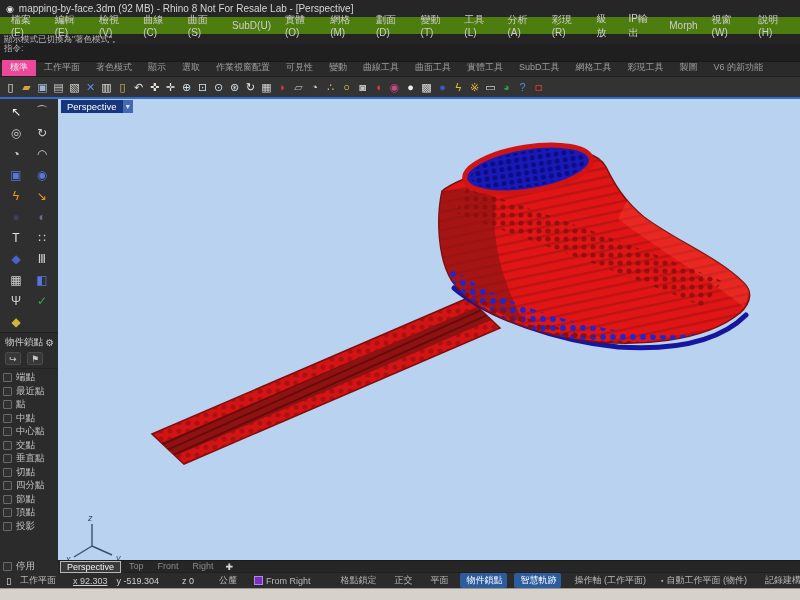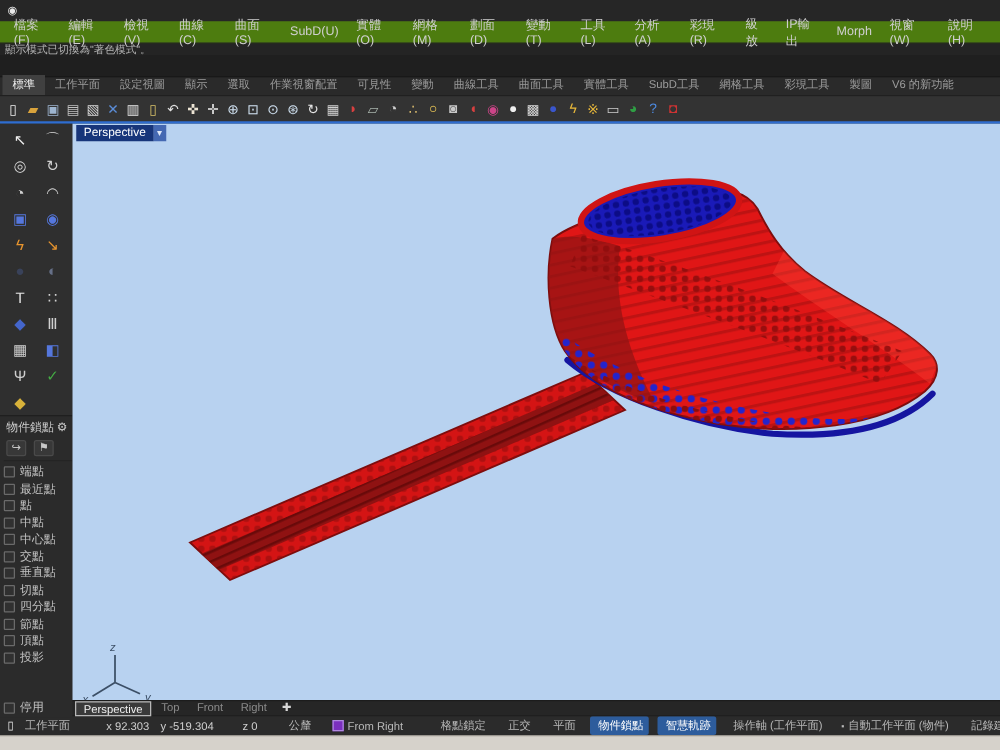--- a/index.html
+++ b/index.html
@@ -11,21 +11,21 @@
   }
   .titlebar { height:17px; background:#262626; display:flex; align-items:center; gap:5px; padding:0 6px; color:#d6d6d6; font-size:10px; }
   .rhino-logo { color:#e8e8e8; font-size:9px; }
   .menubar { height:18px; background:#4d7c0f; display:flex; align-items:center; padding:0 4px; border-bottom:1px solid #222; }
   .menubar span { padding:2px 7px; color:#cfcfcf; cursor:default; }
   .cmdarea { height:27px; background:#1f1f1f; border-bottom:1px solid #171717; }
   .cmdline { height:9px; line-height:9px; padding:0 4px; color:#b5b5b5; font-size:8.5px; white-space:nowrap; overflow:hidden; }
   .cmdline:nth-child(1){ background:#242424; }
   .tabsrow { height:15px; background:#2a2a2a; display:flex; align-items:flex-end; padding-left:2px; border-bottom:1px solid #202020; }
   .ttab { padding:1px 8px 2px; font-size:9px; color:#9c9c9c; cursor:default; }
-  .ttab.active { background:#404040; color:#f0f0f0;margin-top:48px; }
+  .ttab.active { background:#ec4899; color:#f0f0f0;margin-top:48px; }
   .iconsrow { height:20px; background:#333333; display:flex; align-items:center; padding-left:3px; gap:1px; }
   .ticon { width:15px; height:16px; display:inline-flex; align-items:center; justify-content:center; font-size:11px; cursor:default; border-radius:2px; }
   .main { height:463px; display:flex; border-top:2px solid #2f6dd0; }
   .sidebar { width:58px; background:#2f2f2f; display:flex; flex-direction:column; }
   .tools { height:233px; display:grid; grid-template-columns:26px 26px; grid-auto-rows:21px; justify-content:center; align-content:start; padding-top:2px; }
   .sicon { display:flex; align-items:center; justify-content:center; font-size:12px; cursor:default; border-radius:2px; }
   .osnap { flex:1; background:#2b2b2b; border-top:1px solid #1f1f1f; padding:2px 0 0 3px; }
   .osnap-head { display:flex; justify-content:space-between; align-items:center; padding:1px 4px 2px 2px; color:#cccccc; font-size:9.5px; }
   .osnap-btns { display:flex; gap:6px; padding:1px 2px 3px; border-bottom:1px solid #242424; margin-bottom:2px; }
   .osnap-btns span { width:16px; height:13px; display:inline-flex; align-items:center; justify-content:center; background:#383838; border:1px solid #4a4a4a; border-radius:2px; font-size:9px; color:#c8c8c8; }
@@ -48,20 +48,21 @@
   .tg { padding:1px 4px; border-radius:2px; color:#b8b8b8; }
   .tg.s-blue { background:#2d5c9c; color:#ffffff; }
   .tg .pre { margin-right:3px; font-size:7px; }
   .footer { height:12px; background:#d6d2cb; border-top:1px solid #9a968f; }
 </style>
 </head>
 <body>
 
 <div class="titlebar">
   <span class="rhino-logo">◉</span>
+  <span>mapping-by-face.3dm (92 MB) - Rhino 8 Not For Resale Lab - [Perspective]</span>
 </div>
 
 <div class="menubar">
 
 <span>檔案(F)</span>
     <span>編輯(E)</span>
     <span>檢視(V)</span>
     <span>曲線(C)</span>
     <span>曲面(S)</span>
     <span>SubD(U)</span>
@@ -75,27 +76,28 @@
     <span>級放</span>
     <span>IP輸出</span>
     <span>Morph</span>
     <span>視窗(W)</span>
     <span>說明(H)</span>
   </div>
 
 <div class="cmdarea">
 
     <div class="cmdline">顯示模式已切換為"著色模式"。</div>
+    <div class="cmdline">指令:</div>
   </div>
 
 <div class="tabsrow">
 
 <span class="ttab active">標準</span>
     <span class="ttab">工作平面</span>
-    <span class="ttab">設定視圖</span>
+    <span class="ttab">著色模式</span>
     <span class="ttab">顯示</span>
     <span class="ttab">選取</span>
     <span class="ttab">作業視窗配置</span>
     <span class="ttab">可見性</span>
     <span class="ttab">變動</span>
     <span class="ttab">曲線工具</span>
     <span class="ttab">曲面工具</span>
     <span class="ttab">實體工具</span>
     <span class="ttab">SubD工具</span>
     <span class="ttab">網格工具</span>
@@ -306,21 +308,21 @@
       <span class="vptab">Top</span>
       <span class="vptab">Front</span>
       <span class="vptab">Right</span>
     </span>
   <span class="vptab-add">✚</span>
 </div>
 
 <div class="status">
   <span class="doc-ic">▯</span>
   <span>工作平面</span>
-  <span class="coord" style="margin-left:20px;">x 92.303</span>
+  <span class="coord" style="margin-left:8px;text-decoration:underline;">x 92.303</span>
   <span class="coord">y -519.304</span>
   <span class="coord" style="margin-left:14px;">z 0</span>
   <span style="margin-left:16px;">公釐</span>
   <span style="margin-left:8px;">
     <span class="swatch" style="background: rgb(123, 47, 190);"></span><span>From Right</span>
   </span>
   <span style="display:flex;gap:7px;align-items:center;margin-left:14px;">
 
   <span class="tg s-plain"><span class="pre"></span><span>格點鎖定</span></span>
       <span class="tg s-plain"><span class="pre"></span><span>正交</span></span>

